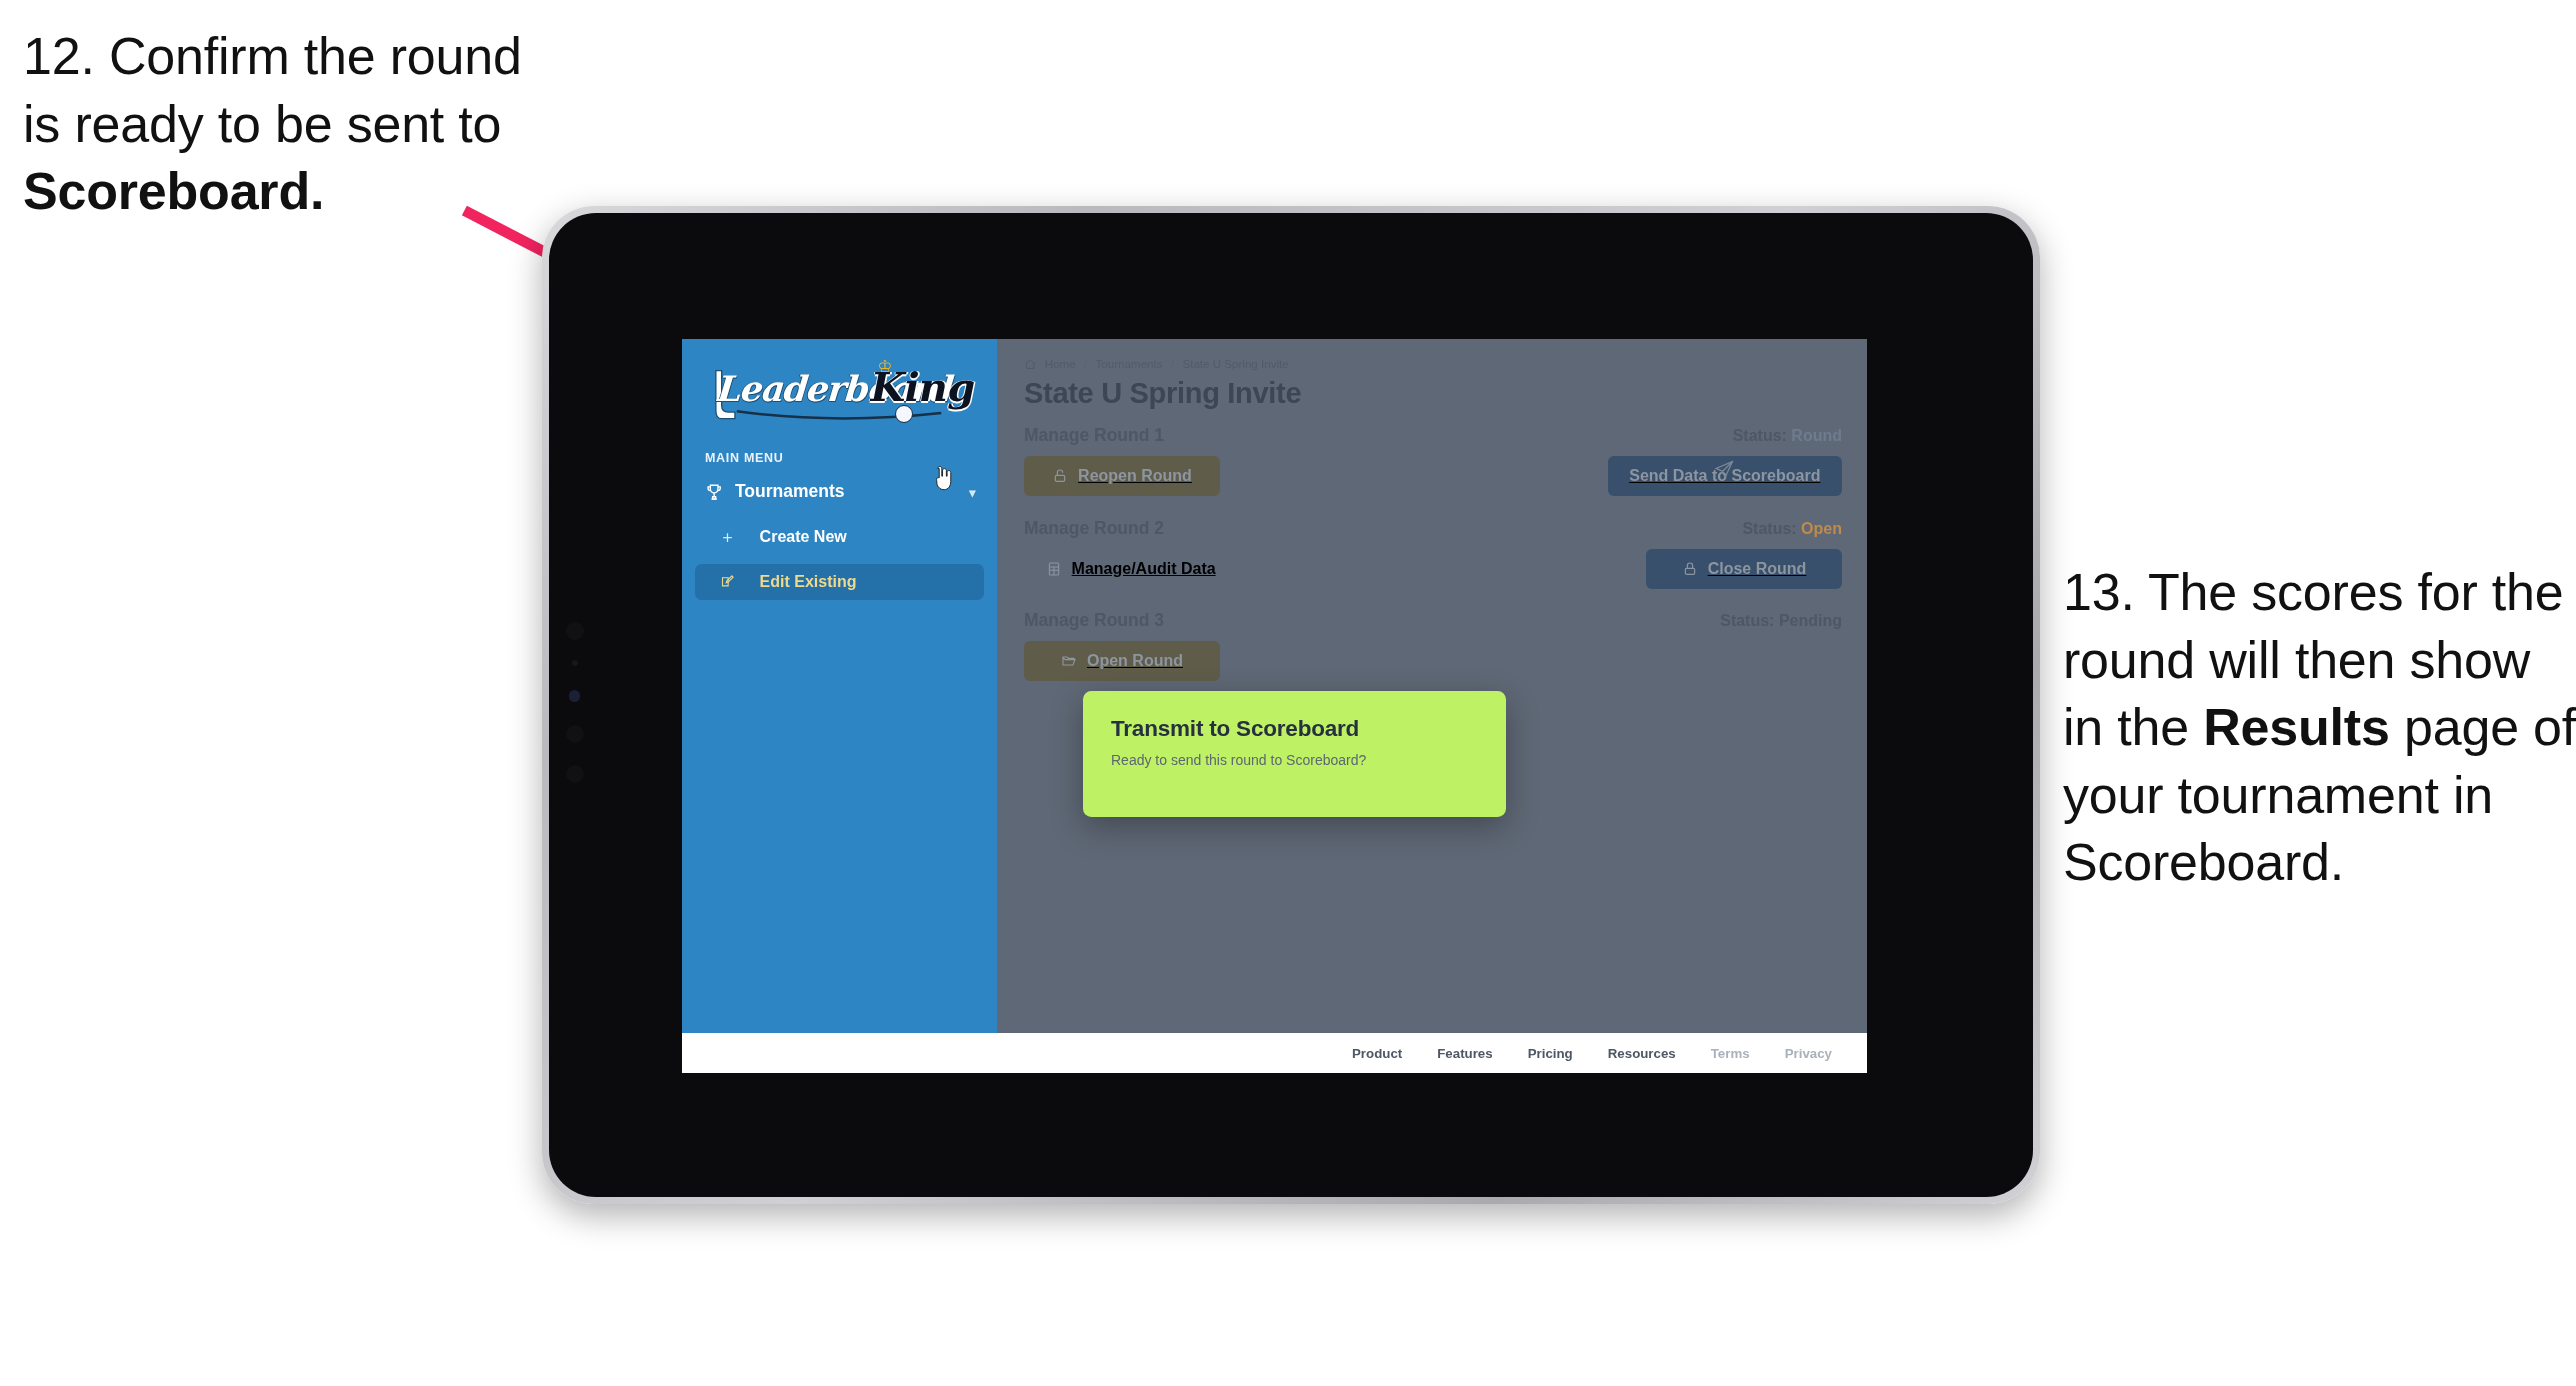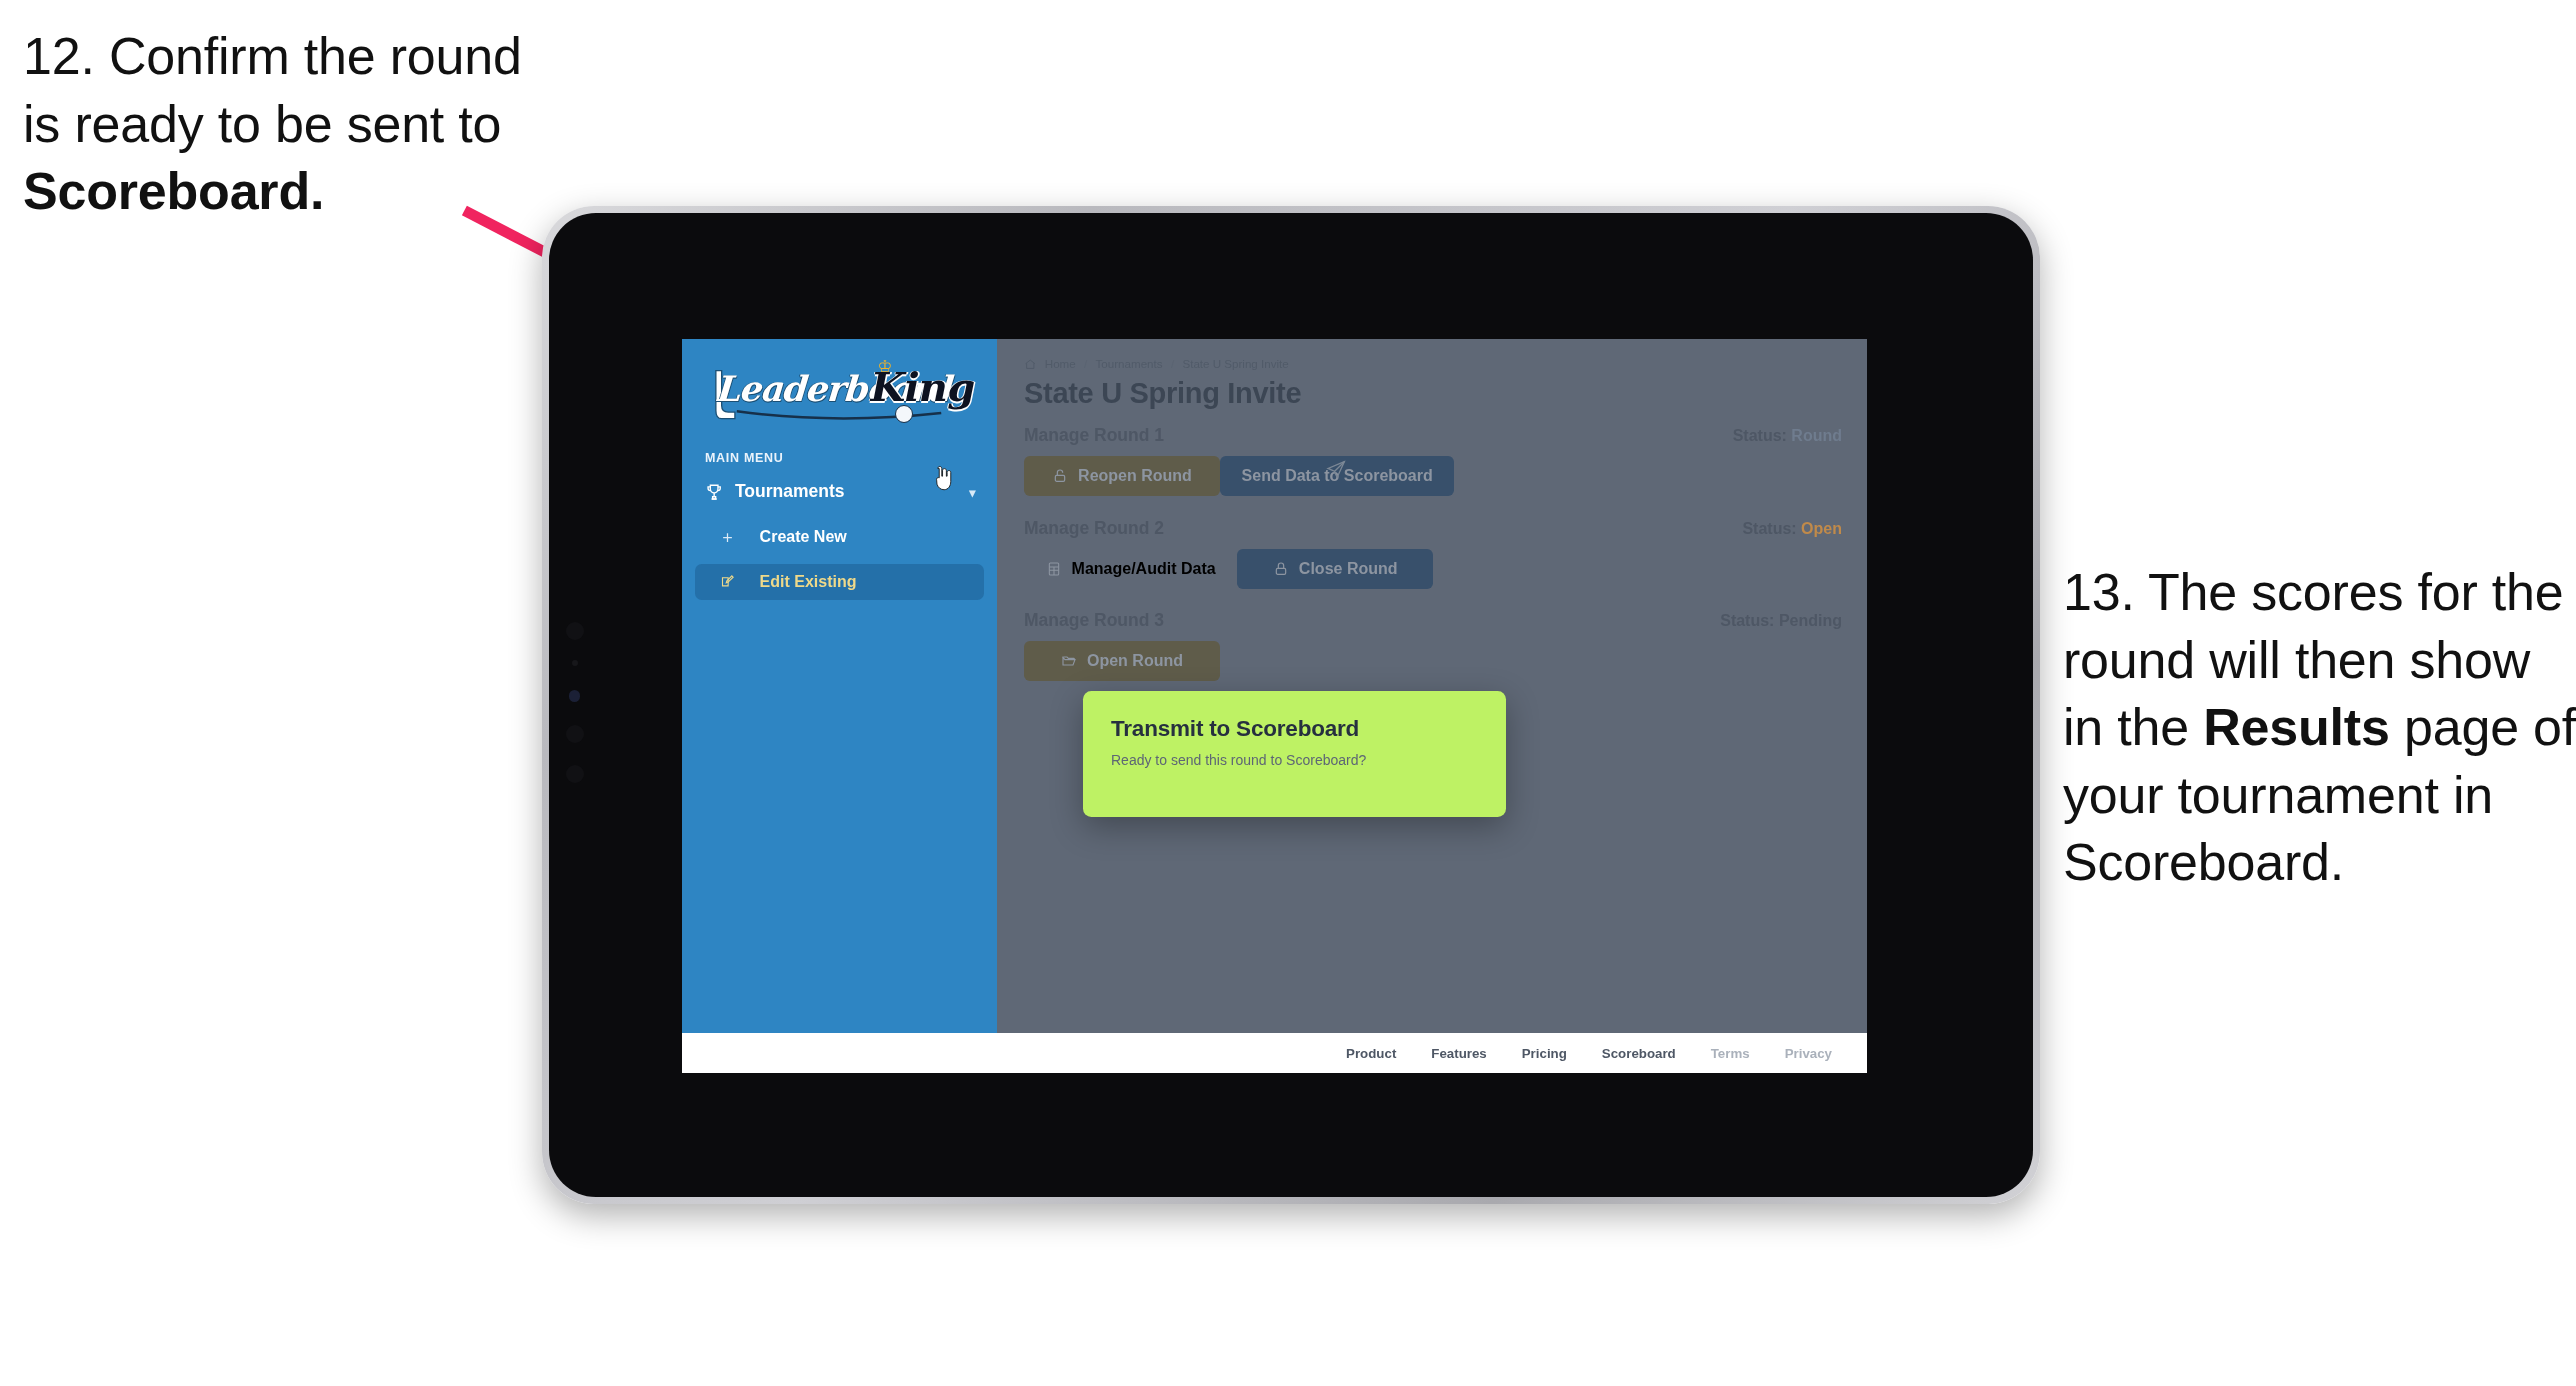--- a/index.html
+++ b/index.html
@@ -300,20 +300,22 @@
   }
   .round-status {
     font-size: 16px;
     font-weight: 600;
     color: #4e5765;
   }
   .round-status .val { font-weight: 600; }
   .round-actions {
     display: flex;
     align-items: center;
+    justify-content: space-between;
+    text-decoration: underline;
   }
   .btn {
     display: inline-flex;
     align-items: center;
     justify-content: center;
     gap: 10px;
     border-radius: 5.8px;
     font-size: 16px;
     font-weight: 600;
     padding: 0 21.6px;
@@ -604,19 +606,19 @@
       <div id="modal">
         <h2 class="modal-title">Transmit to Scoreboard</h2>
         <p class="modal-msg">Ready to send this round to Scoreboard?</p>
       </div>
     </div>
 
     <div id="footer">
       <span class="flink">Product</span>
       <span class="flink">Features</span>
       <span class="flink">Pricing</span>
-      <span class="flink">Scoreboard</span>
+      <span class="flink">Resources</span>
       <span class="flink muted">Terms</span>
       <span class="flink muted">Privacy</span>
     </div>
   </div>
 </div>
 
 
 </body></html>

